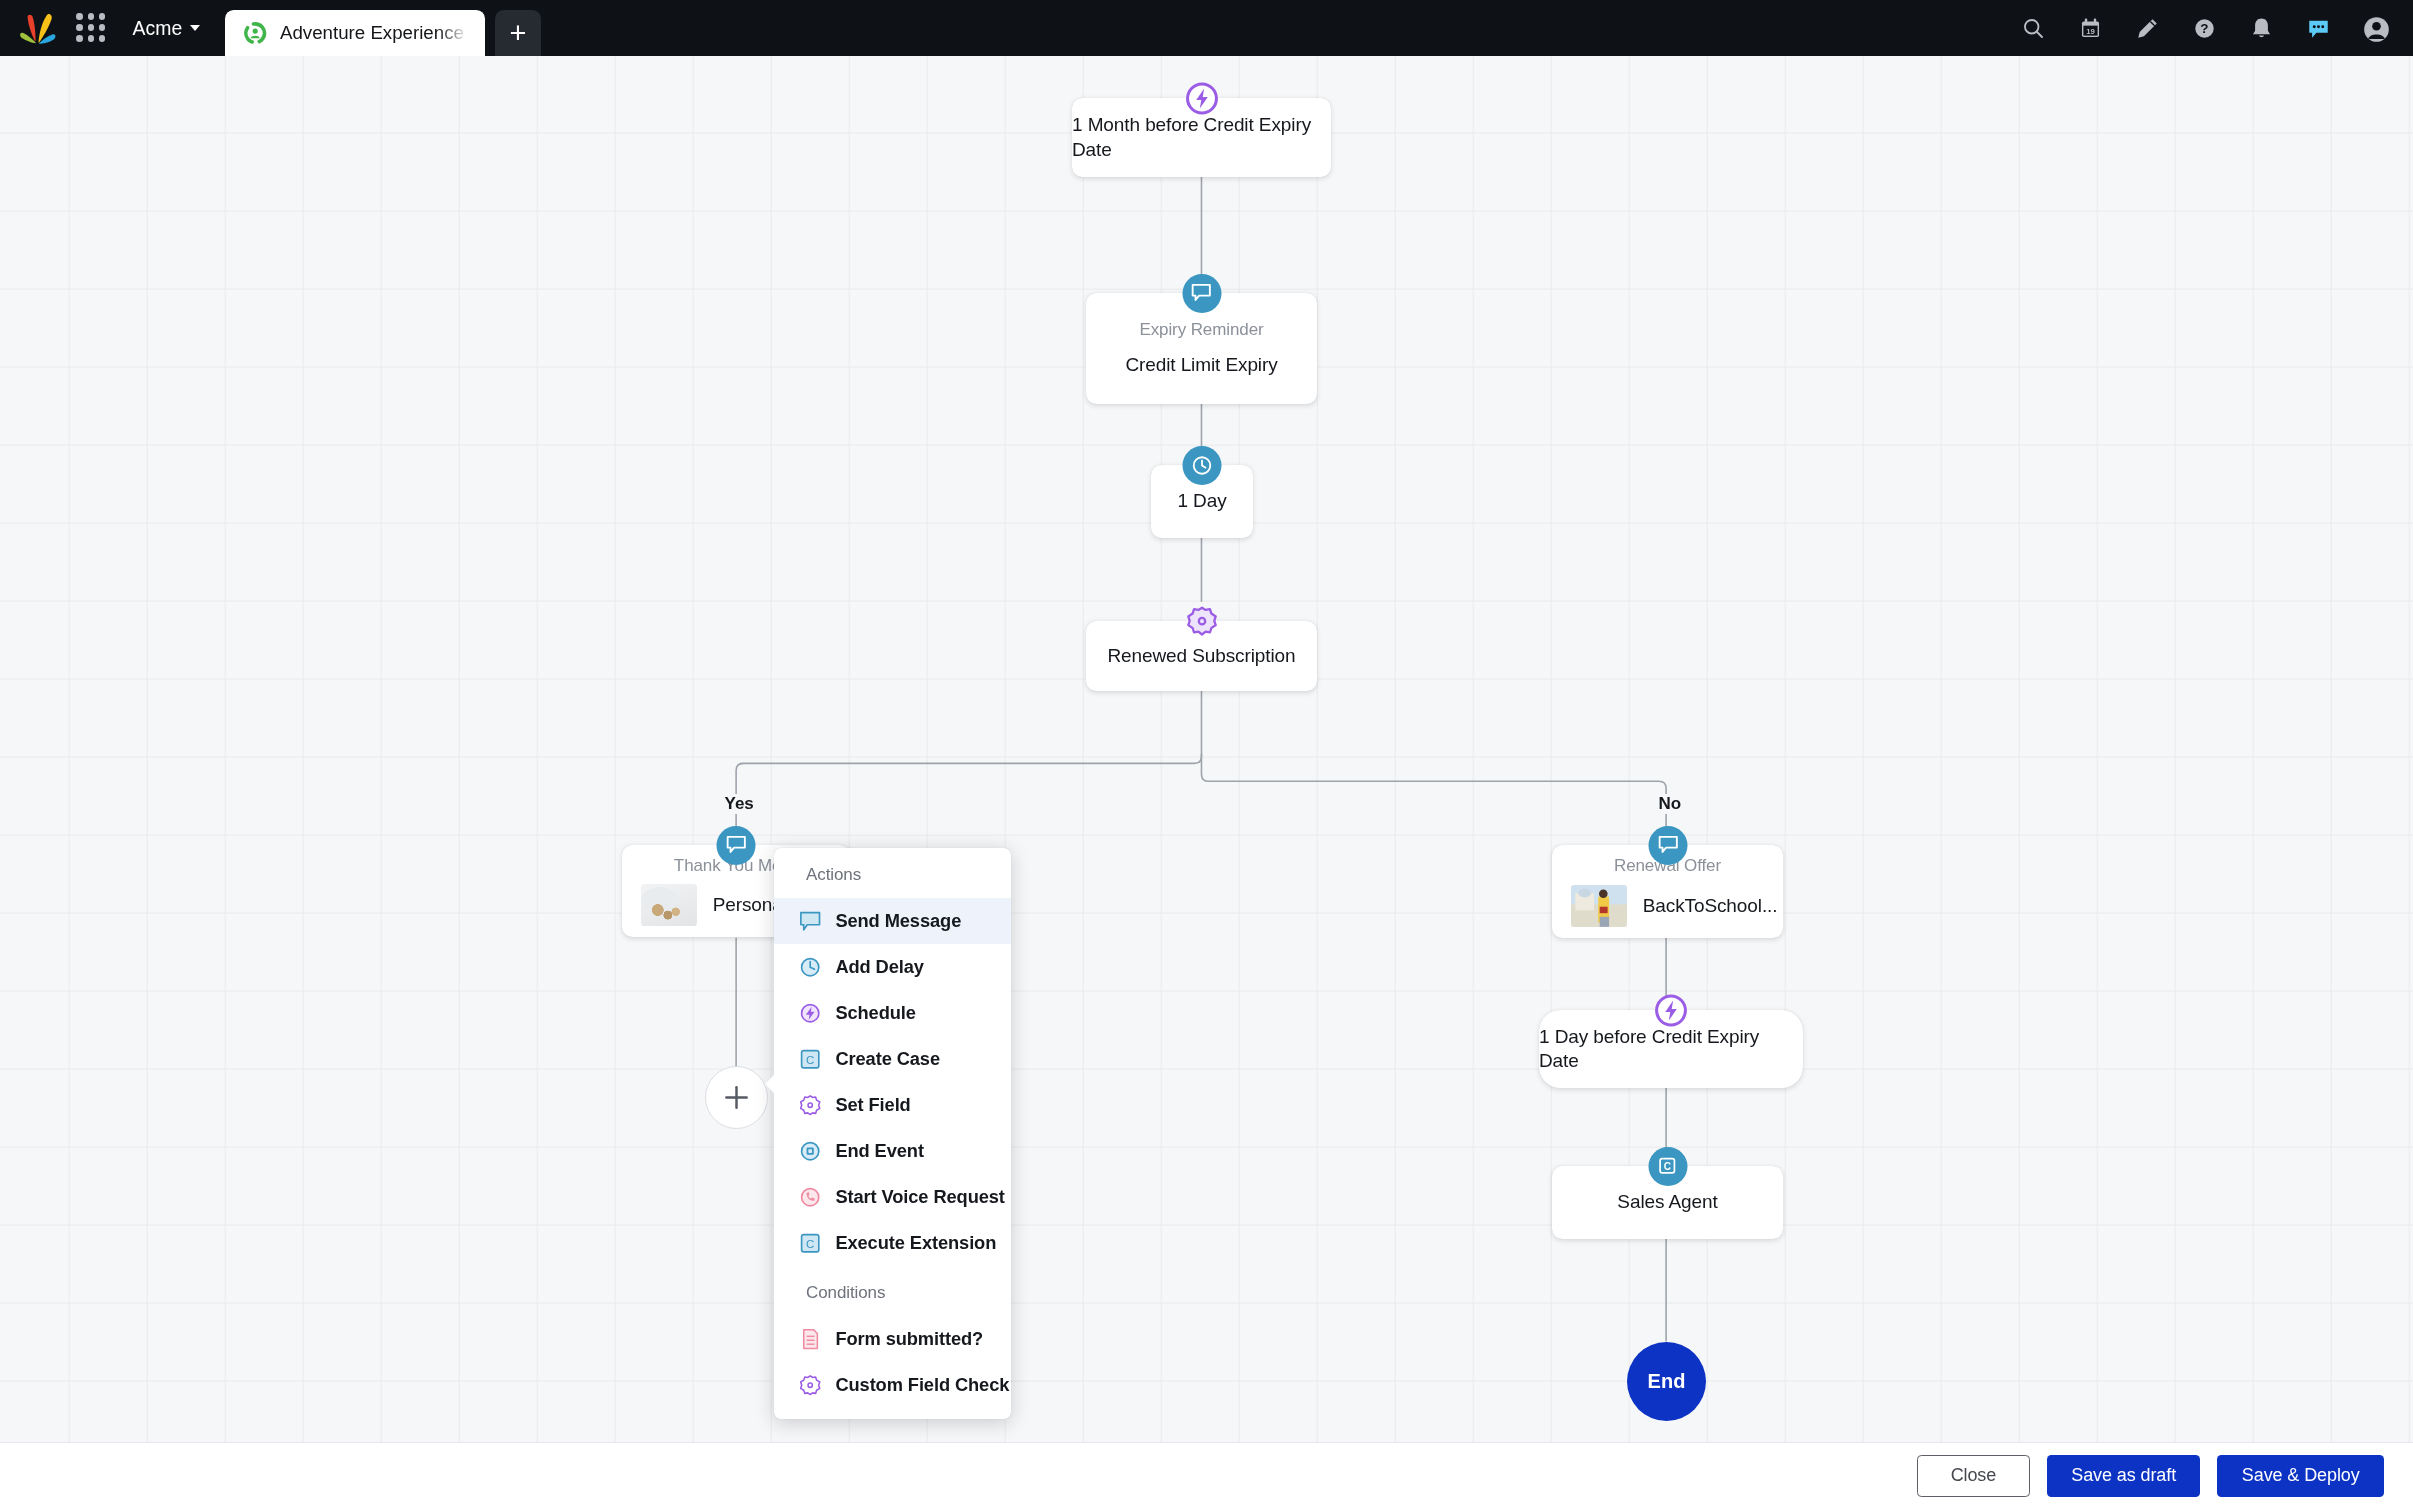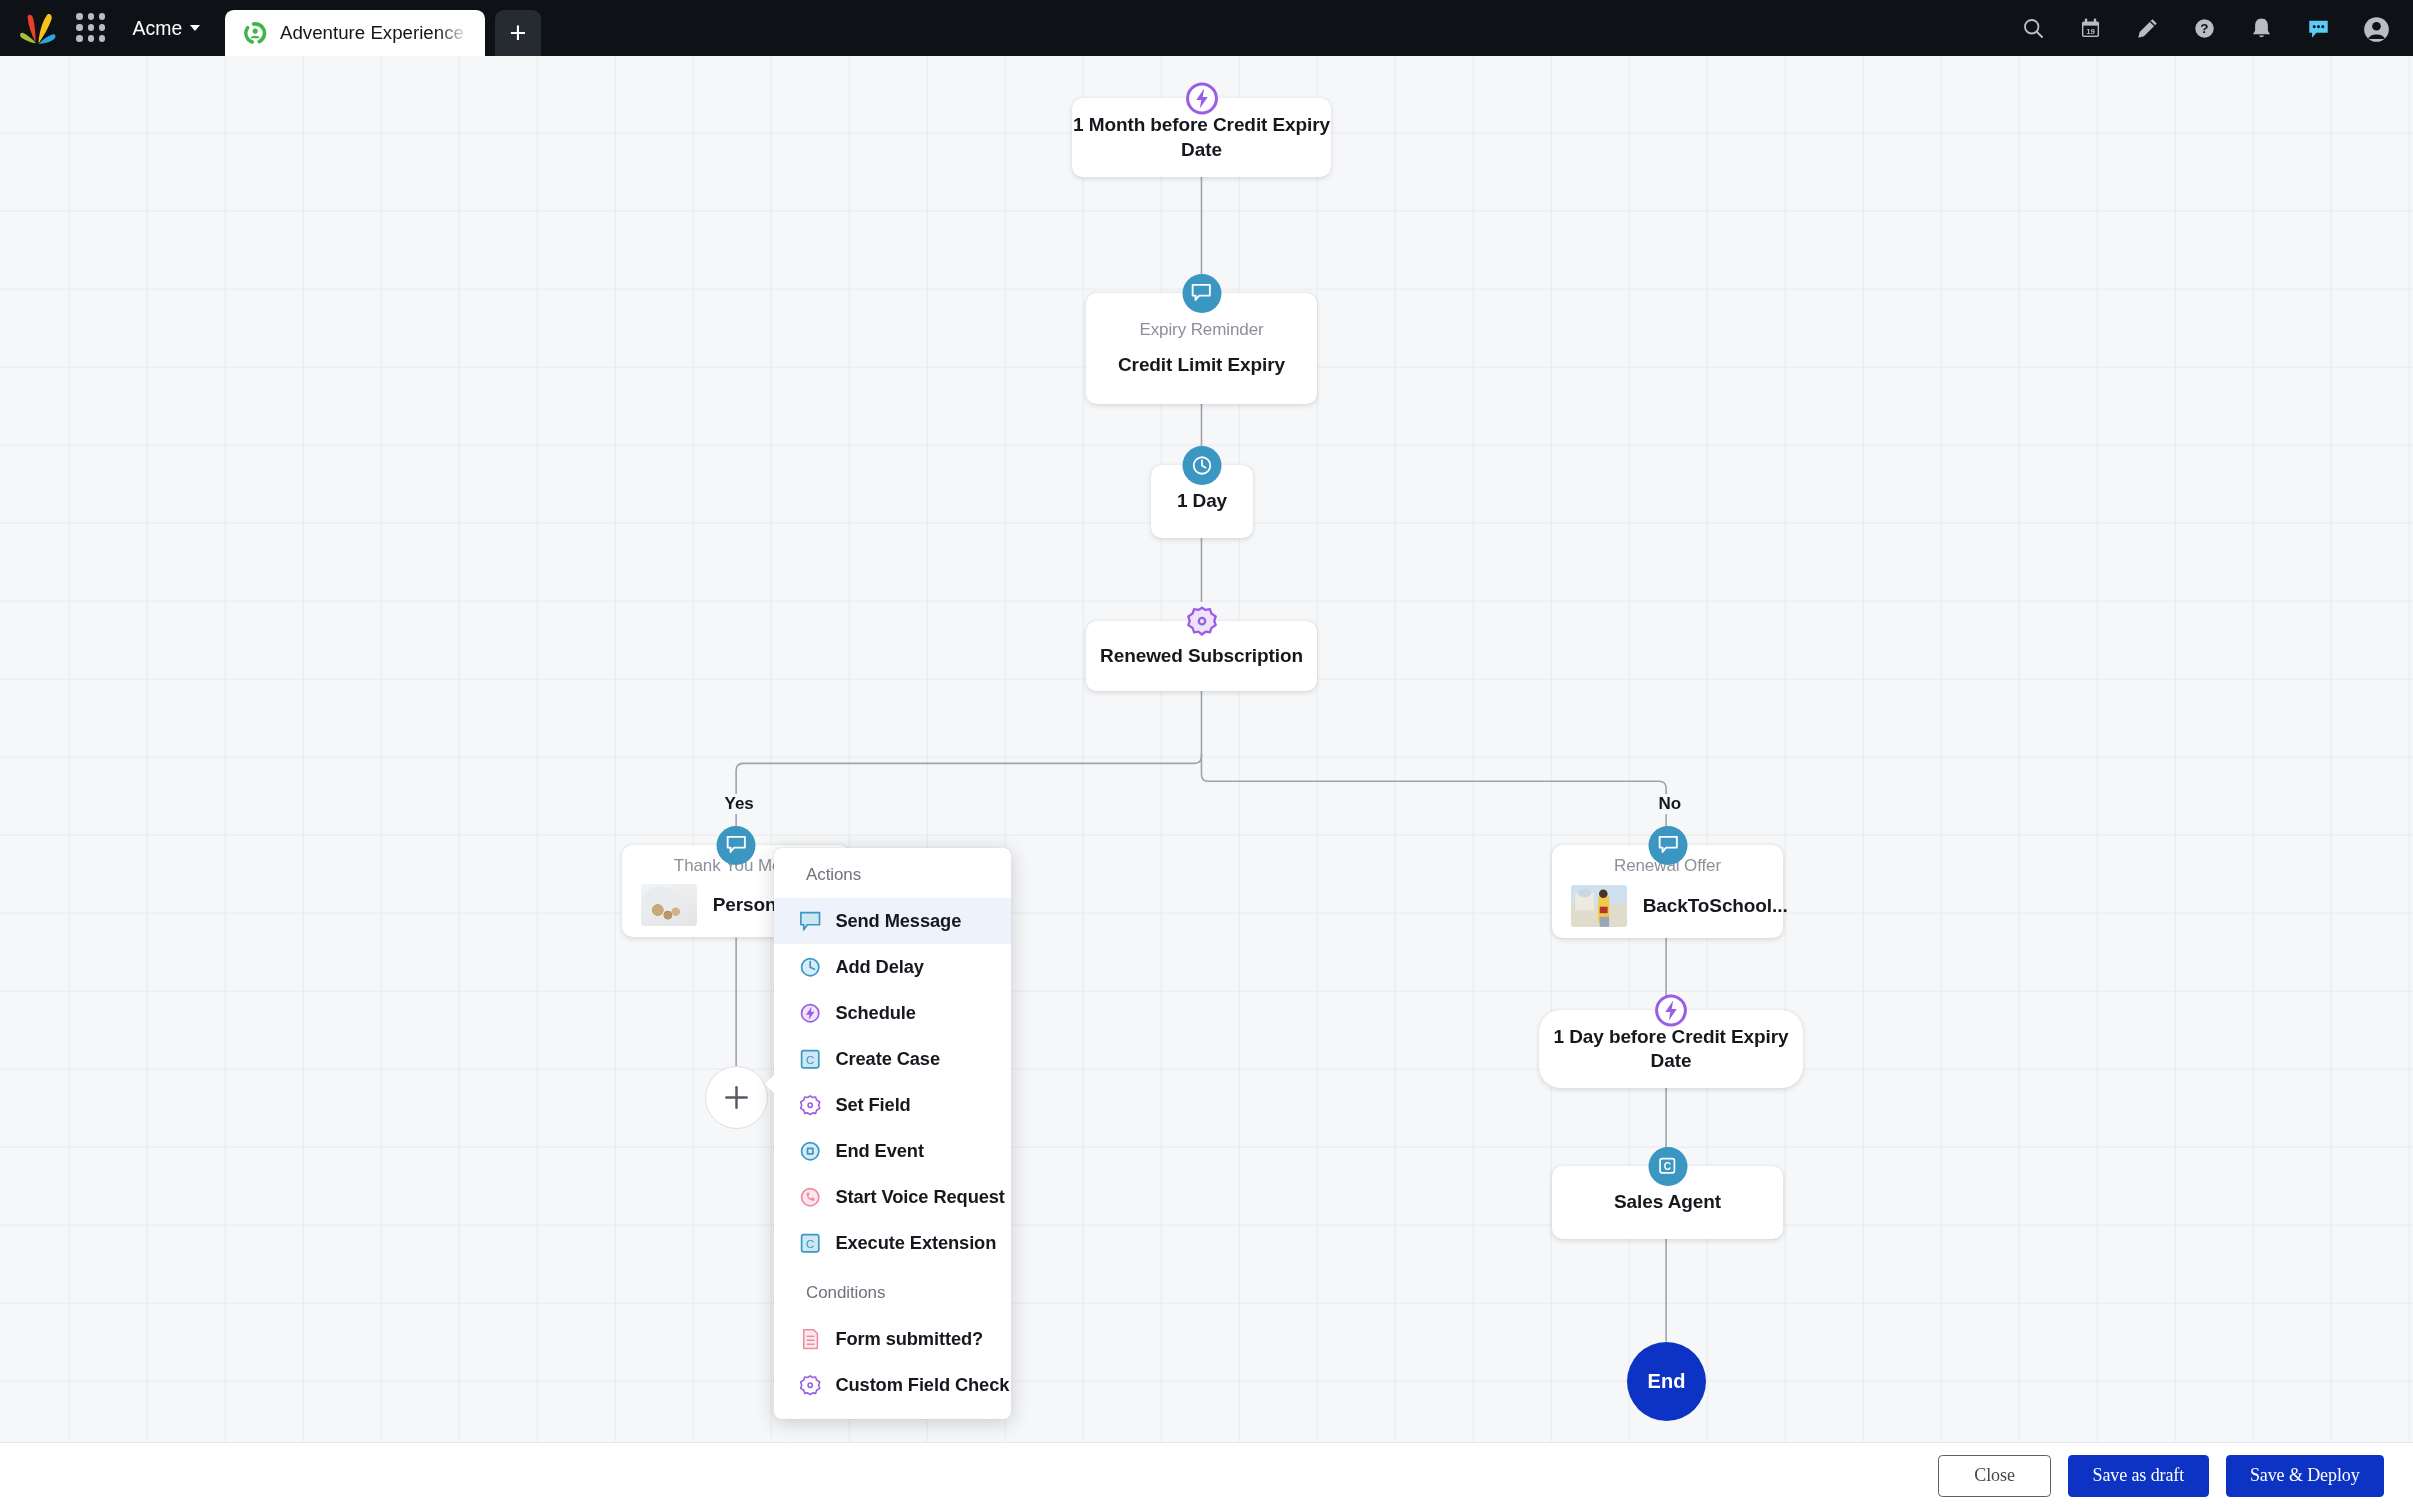--- a/index.html
+++ b/index.html
@@ -80,22 +80,22 @@
   .node {
     position: absolute;
     background: #ffffff;
     border-radius: 10px;
     box-shadow: 0 1.4px 5px rgba(25,32,48,.13), 0 0 0.7px rgba(25,32,48,.18);
     display: flex; flex-direction: column;
     align-items: center; justify-content: center;
     cursor: pointer;
   }
   .node-title {
-    font-size: 19px; font-weight: bold; color: #15181d;
-    text-align: center; line-height: 1.28; letter-spacing: -0.1px;
+    font-size: 19px; font-weight: normal; color: #15181d;
+    text-align: left; line-height: 1.28; letter-spacing: -0.1px;
   }
   .node-sub {
     font-size: 17px; color: #8b9099; text-align: center;
     margin-bottom: 13.6px; letter-spacing: -0.1px;
   }
   .node-row { display: flex; align-items: center; gap: 16px; padding: 0 18.7px; }
   .node-thumb {
     width: 56px; height: 42px; border-radius: 3.6px; flex: none;
     background-size: cover; background-position: center;
   }
@@ -157,21 +157,21 @@
     position: absolute; bottom: 0; left: 0;
     width: 2413px; height: 66px;
     background: #ffffff;
     border-top: 0.7px solid #e6e8eb;
     display: flex; align-items: center; justify-content: flex-end;
     gap: 17px; padding-right: 29px; z-index: 80;
   }
   .btn {
     height: 42px; border-radius: 4.3px; border: none;
     font-size: 18px; cursor: pointer; padding: 0 24.4px;
-    font-family: Liberation Serif, serif; letter-spacing: -0.1px;
+    font-family: Liberation Sans, sans-serif; letter-spacing: -0.1px;
   }
   .btn-secondary { background: #ffffff; border: 1.1px solid #5d6066; color: #45484e; min-width: 113px; }
   .btn-primary { background: #0d33c4; color: #ffffff; }
 </style>
 </head>
 <body>
 
 <div class="topbar">
   <div class="tb-left">
 

